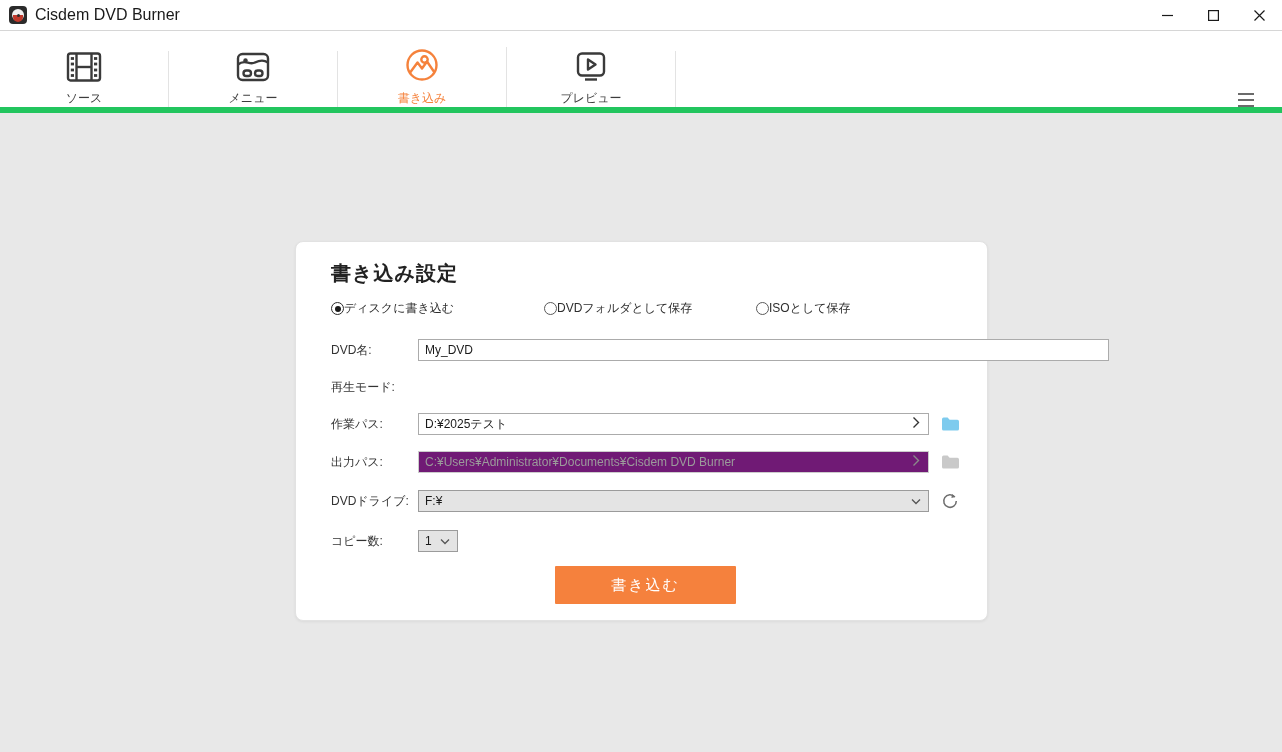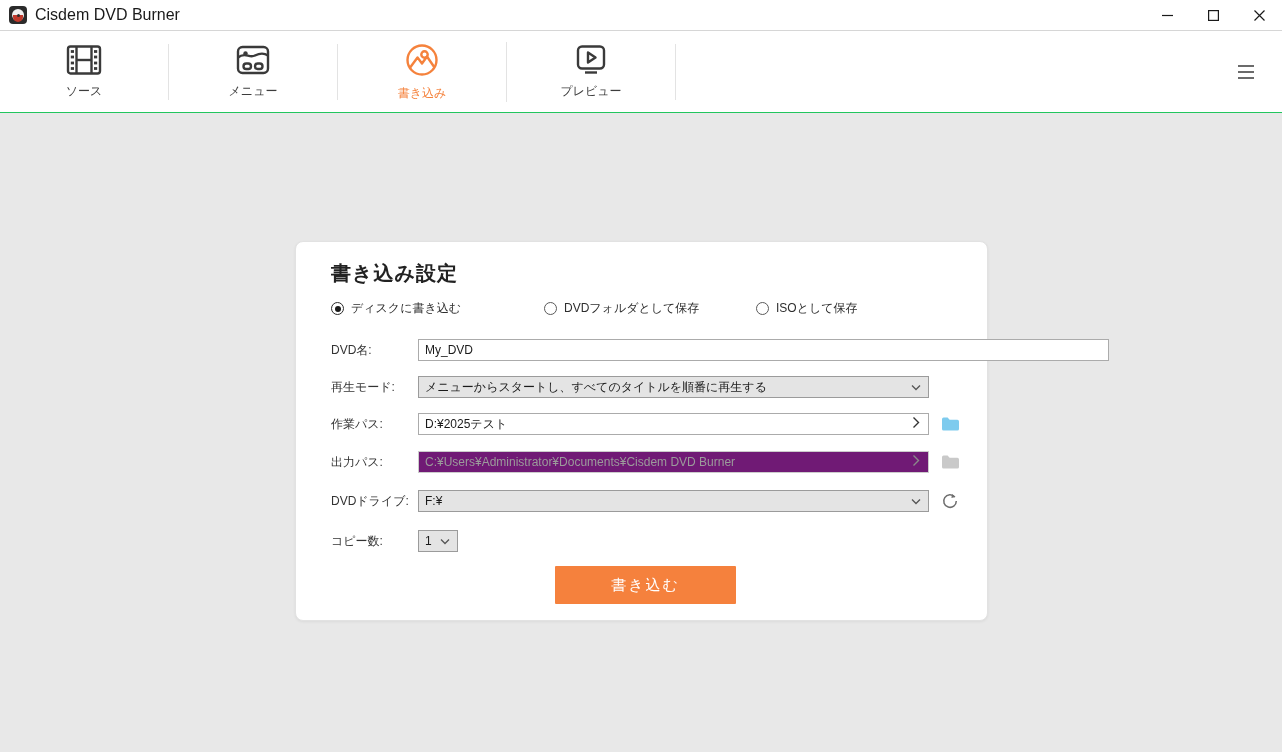--- a/index.html
+++ b/index.html
@@ -10,38 +10,38 @@
   .app-icon { width:18px; height:18px; margin-left:9px; border-radius:4px; background:#2b2b2b; position:relative; flex:0 0 auto; }
   .app-icon .disc { position:absolute; left:3px; top:3px; width:12px; height:12px; border-radius:50%; background:#f0f0f0; }
   .app-icon .disc-red { position:absolute; left:4px; top:9px; width:10px; height:7px; border-radius:0 0 6px 6px; background:#c0392b; }
   .app-icon .disc-hole { position:absolute; left:7.5px; top:7.5px; width:3px; height:3px; border-radius:50%; background:#2b2b2b; }
   .win-title { font-size:16px; color:#1a1a1a; margin-left:8px; }
   .win-controls { position:absolute; right:0; top:0; height:31px; display:flex; }
   .win-btn { width:46px; height:31px; display:flex; align-items:center; justify-content:center; }
   .win-btn svg { display:block; }
 
   
-  .tabbar { height:82px; background:#ffffff; border-bottom:1px solid #22c55e; display:flex; align-items:center; }
+  .tabbar { height:82px; background:#ffffff; border-bottom:6px solid #22c55e; display:flex; align-items:flex-end; }
   .tab { width:169px; border-right:1px solid #e3e3e3; display:flex; flex-direction:column; align-items:center; justify-content:center; gap:7px; cursor:pointer; background:#fff; }
   .tab .tab-label { font-size:12px; color:#3c3c3c; }
   .tab.active .tab-label { color:#f5823c; }
   .tab svg { display:block; }
   .tabbar-spacer { flex:1; }
   .hamburger { width:60px; display:flex; flex-direction:column; align-items:center; justify-content:center; gap:4px; cursor:pointer; padding-right:12px; }
   .hamburger .bar { width:16px; height:2px; background:#6b6b6b; }
 
   
   .content { position:relative; height:638px; background:#e8e8e8; }
   .card { position:absolute; left:295px; top:128px; width:693px; height:380px; background:#ffffff; border:1px solid #e2e2e2; border-radius:8px; box-shadow:0 1px 3px rgba(0,0,0,0.06); }
 
   .card-title { position:absolute; left:35px; top:18px; font-size:20px; font-weight:600; color:#222; letter-spacing:1px; }
 
   
   .radio-row { position:absolute; left:0; top:58px; width:100%; height:18px; }
-  .radio-opt { position:absolute; display:flex; align-items:center; gap:7px; cursor:pointer; }
+  .radio-opt { position:absolute; display:flex; align-items:center; gap:0; cursor:pointer; }
   .radio-opt.r0 { left:35px; } .radio-opt.r1 { left:248px; } .radio-opt.r2 { left:460px; }
   .radio-circle { width:13px; height:13px; border-radius:50%; border:1px solid #5a5a5a; background:#fff; position:relative; flex:0 0 auto; }
   .radio-opt.selected .radio-circle { border-color:#2b2b2b; }
   .radio-opt.selected .radio-circle::after { content:""; position:absolute; left:2.5px; top:2.5px; width:6px; height:6px; border-radius:50%; background:#1a1a1a; }
   .radio-label { font-size:12px; color:#2e2e2e; }
 
   
   .frow { position:absolute; left:0; width:100%; height:22px; }
   .frow .flabel { position:absolute; left:35px; top:50%; transform:translateY(-50%); font-size:12px; color:#333; white-space:nowrap; }
   .field { position:absolute; left:122px; width:511px; height:22px; font-size:12px; }
@@ -179,28 +179,20 @@
       </div>
     </div>
 
     <div class="frow row-dvdname">
       <span class="flabel">DVD名:</span>
       <input class="txt field" type="text" value="My_DVD" style="">
     </div>
 
     <div class="frow row-playmode">
       <span class="flabel">再生モード:</span>
-      <div class="selectbox field">
-        <span>メニューからスタートし、すべてのタイトルを順番に再生する</span>
-        <span class="chev">
-          <svg width="10" height="7" viewBox="0 0 10 7" fill="none" stroke="#555" stroke-width="1.3">
-              <path d="M1,1.5 L5,5.5 L9,1.5"></path>
-            </svg>
-        </span>
-      </div>
     </div>
 
     <div class="frow row-workpath">
       <span class="flabel">作業パス:</span>
       <div class="pathbox field">
         <span>D:¥2025テスト</span>
         <span class="arrow">
           <svg width="8" height="12" viewBox="0 0 8 12" fill="none" stroke="#333" stroke-width="1.4">
               <path d="M1.5,1 L6.5,6 L1.5,11"></path>
             </svg>

